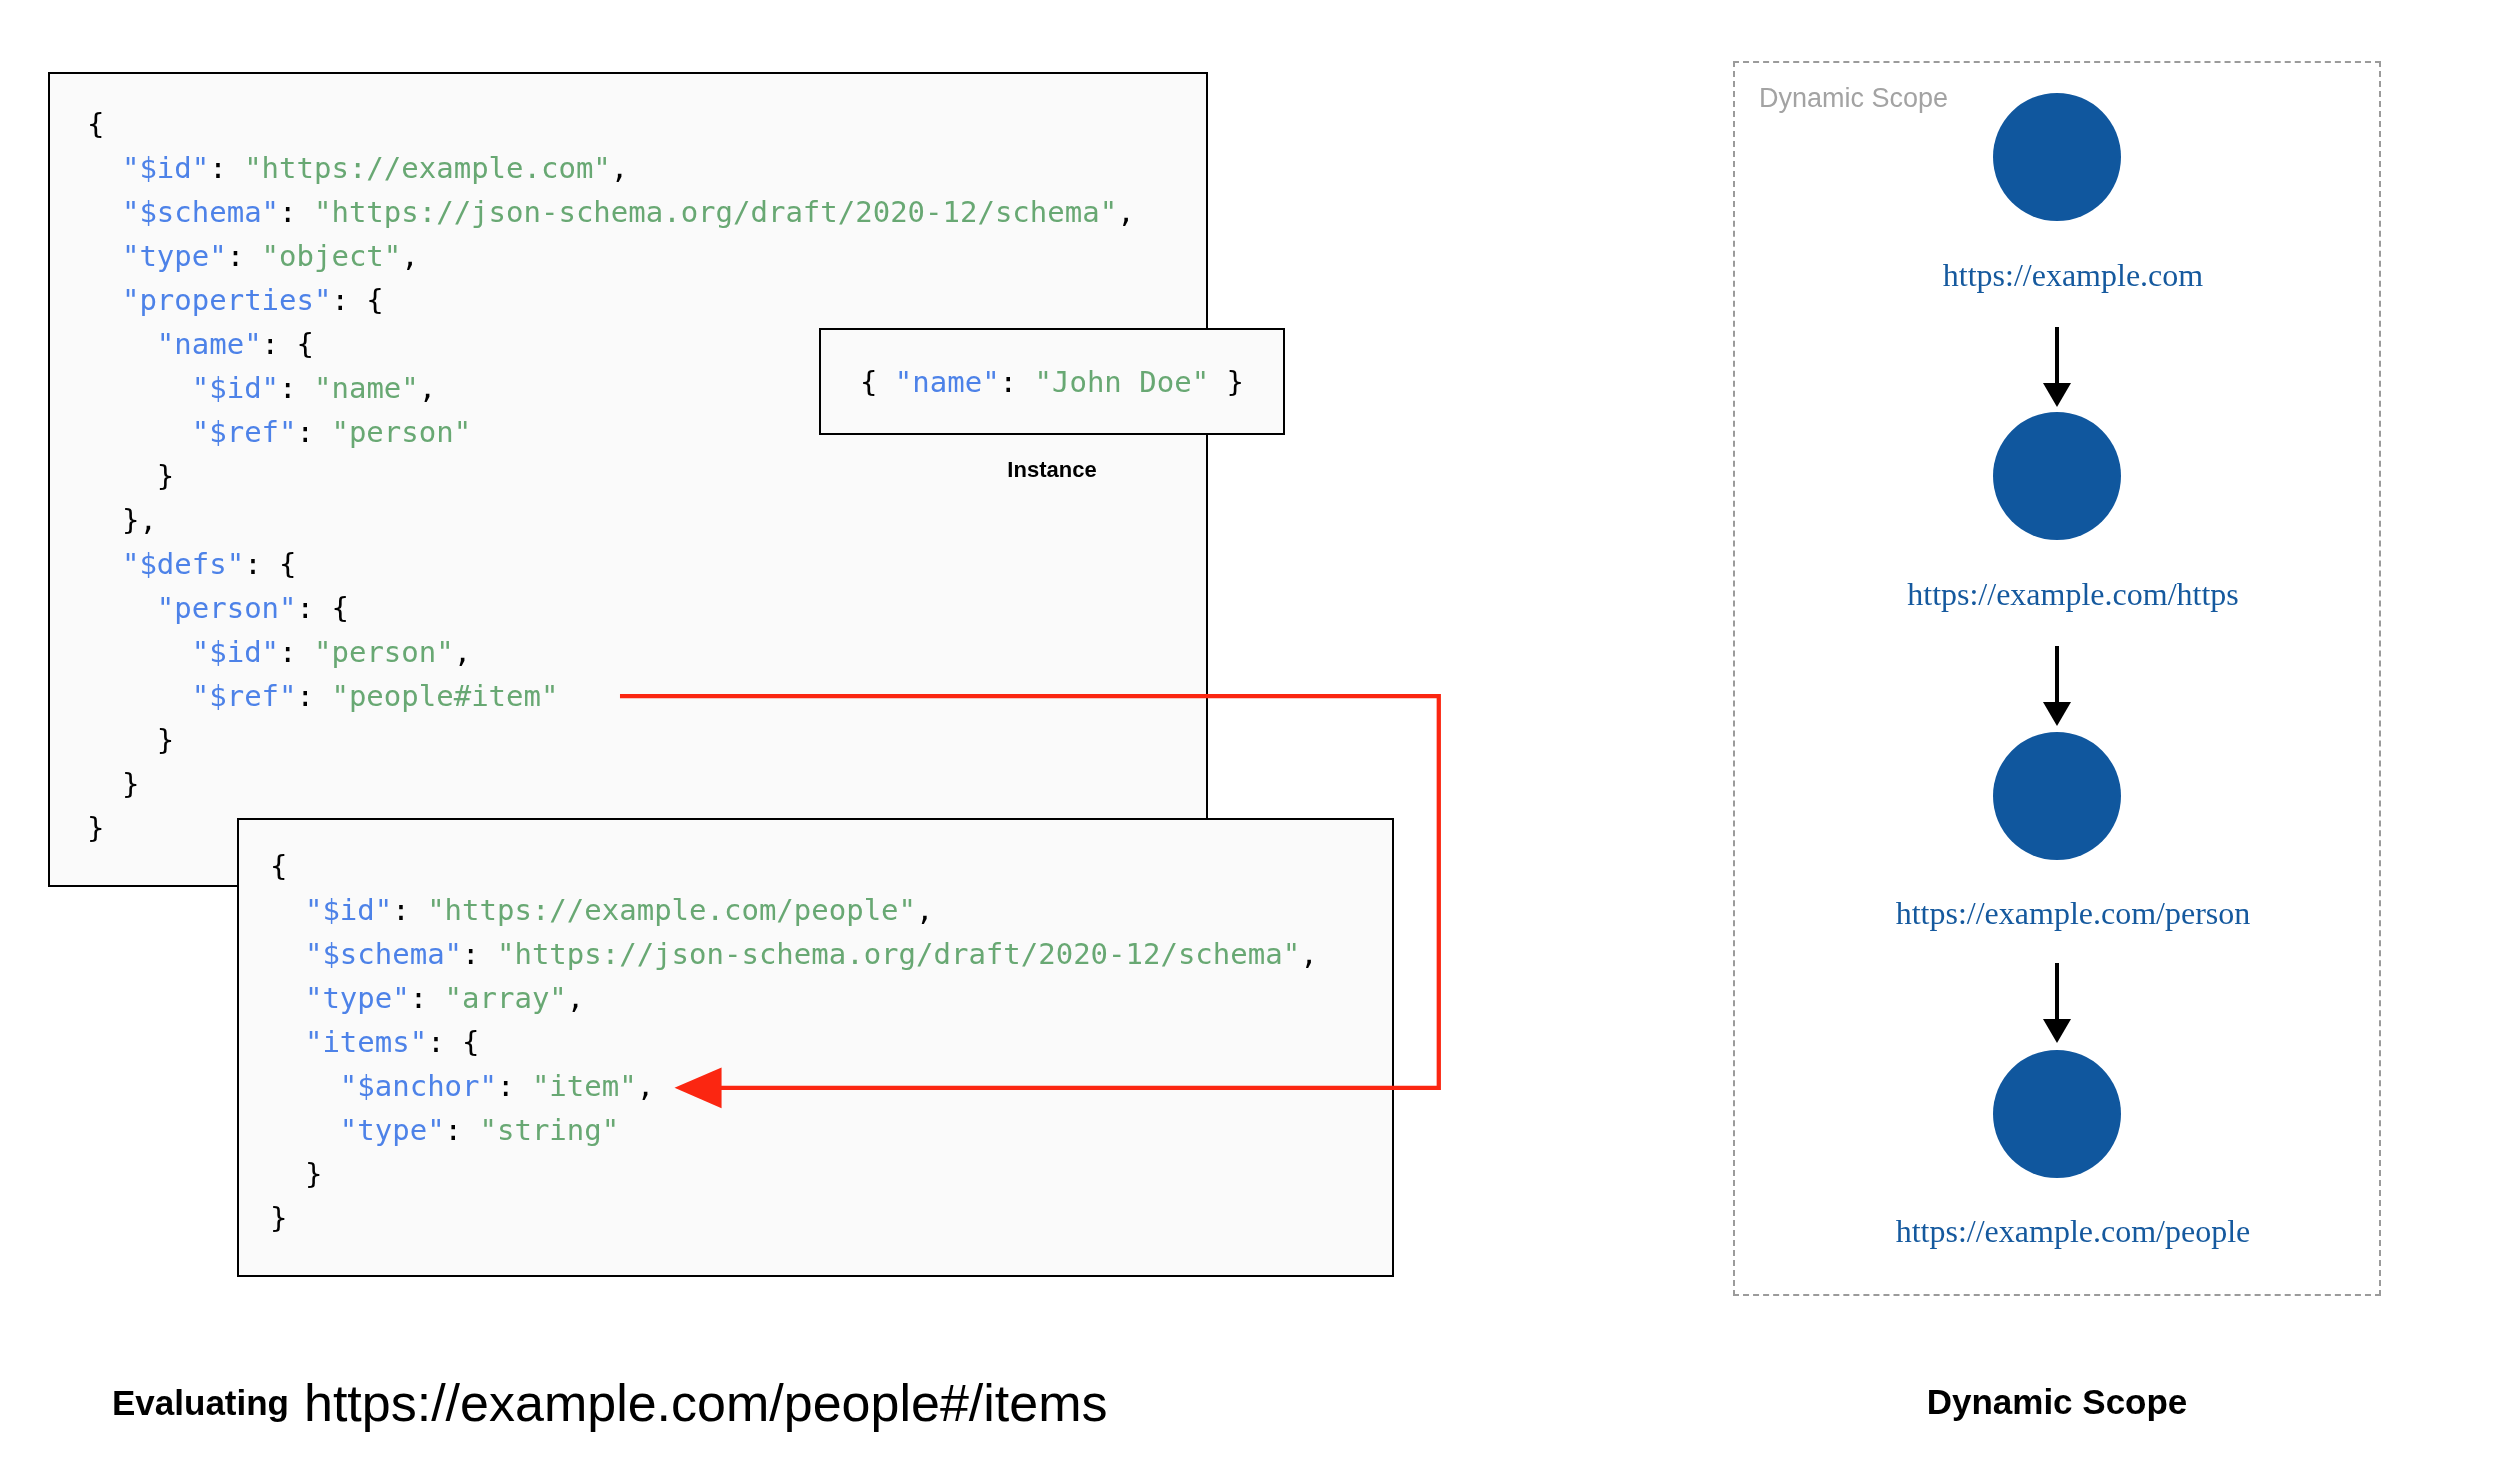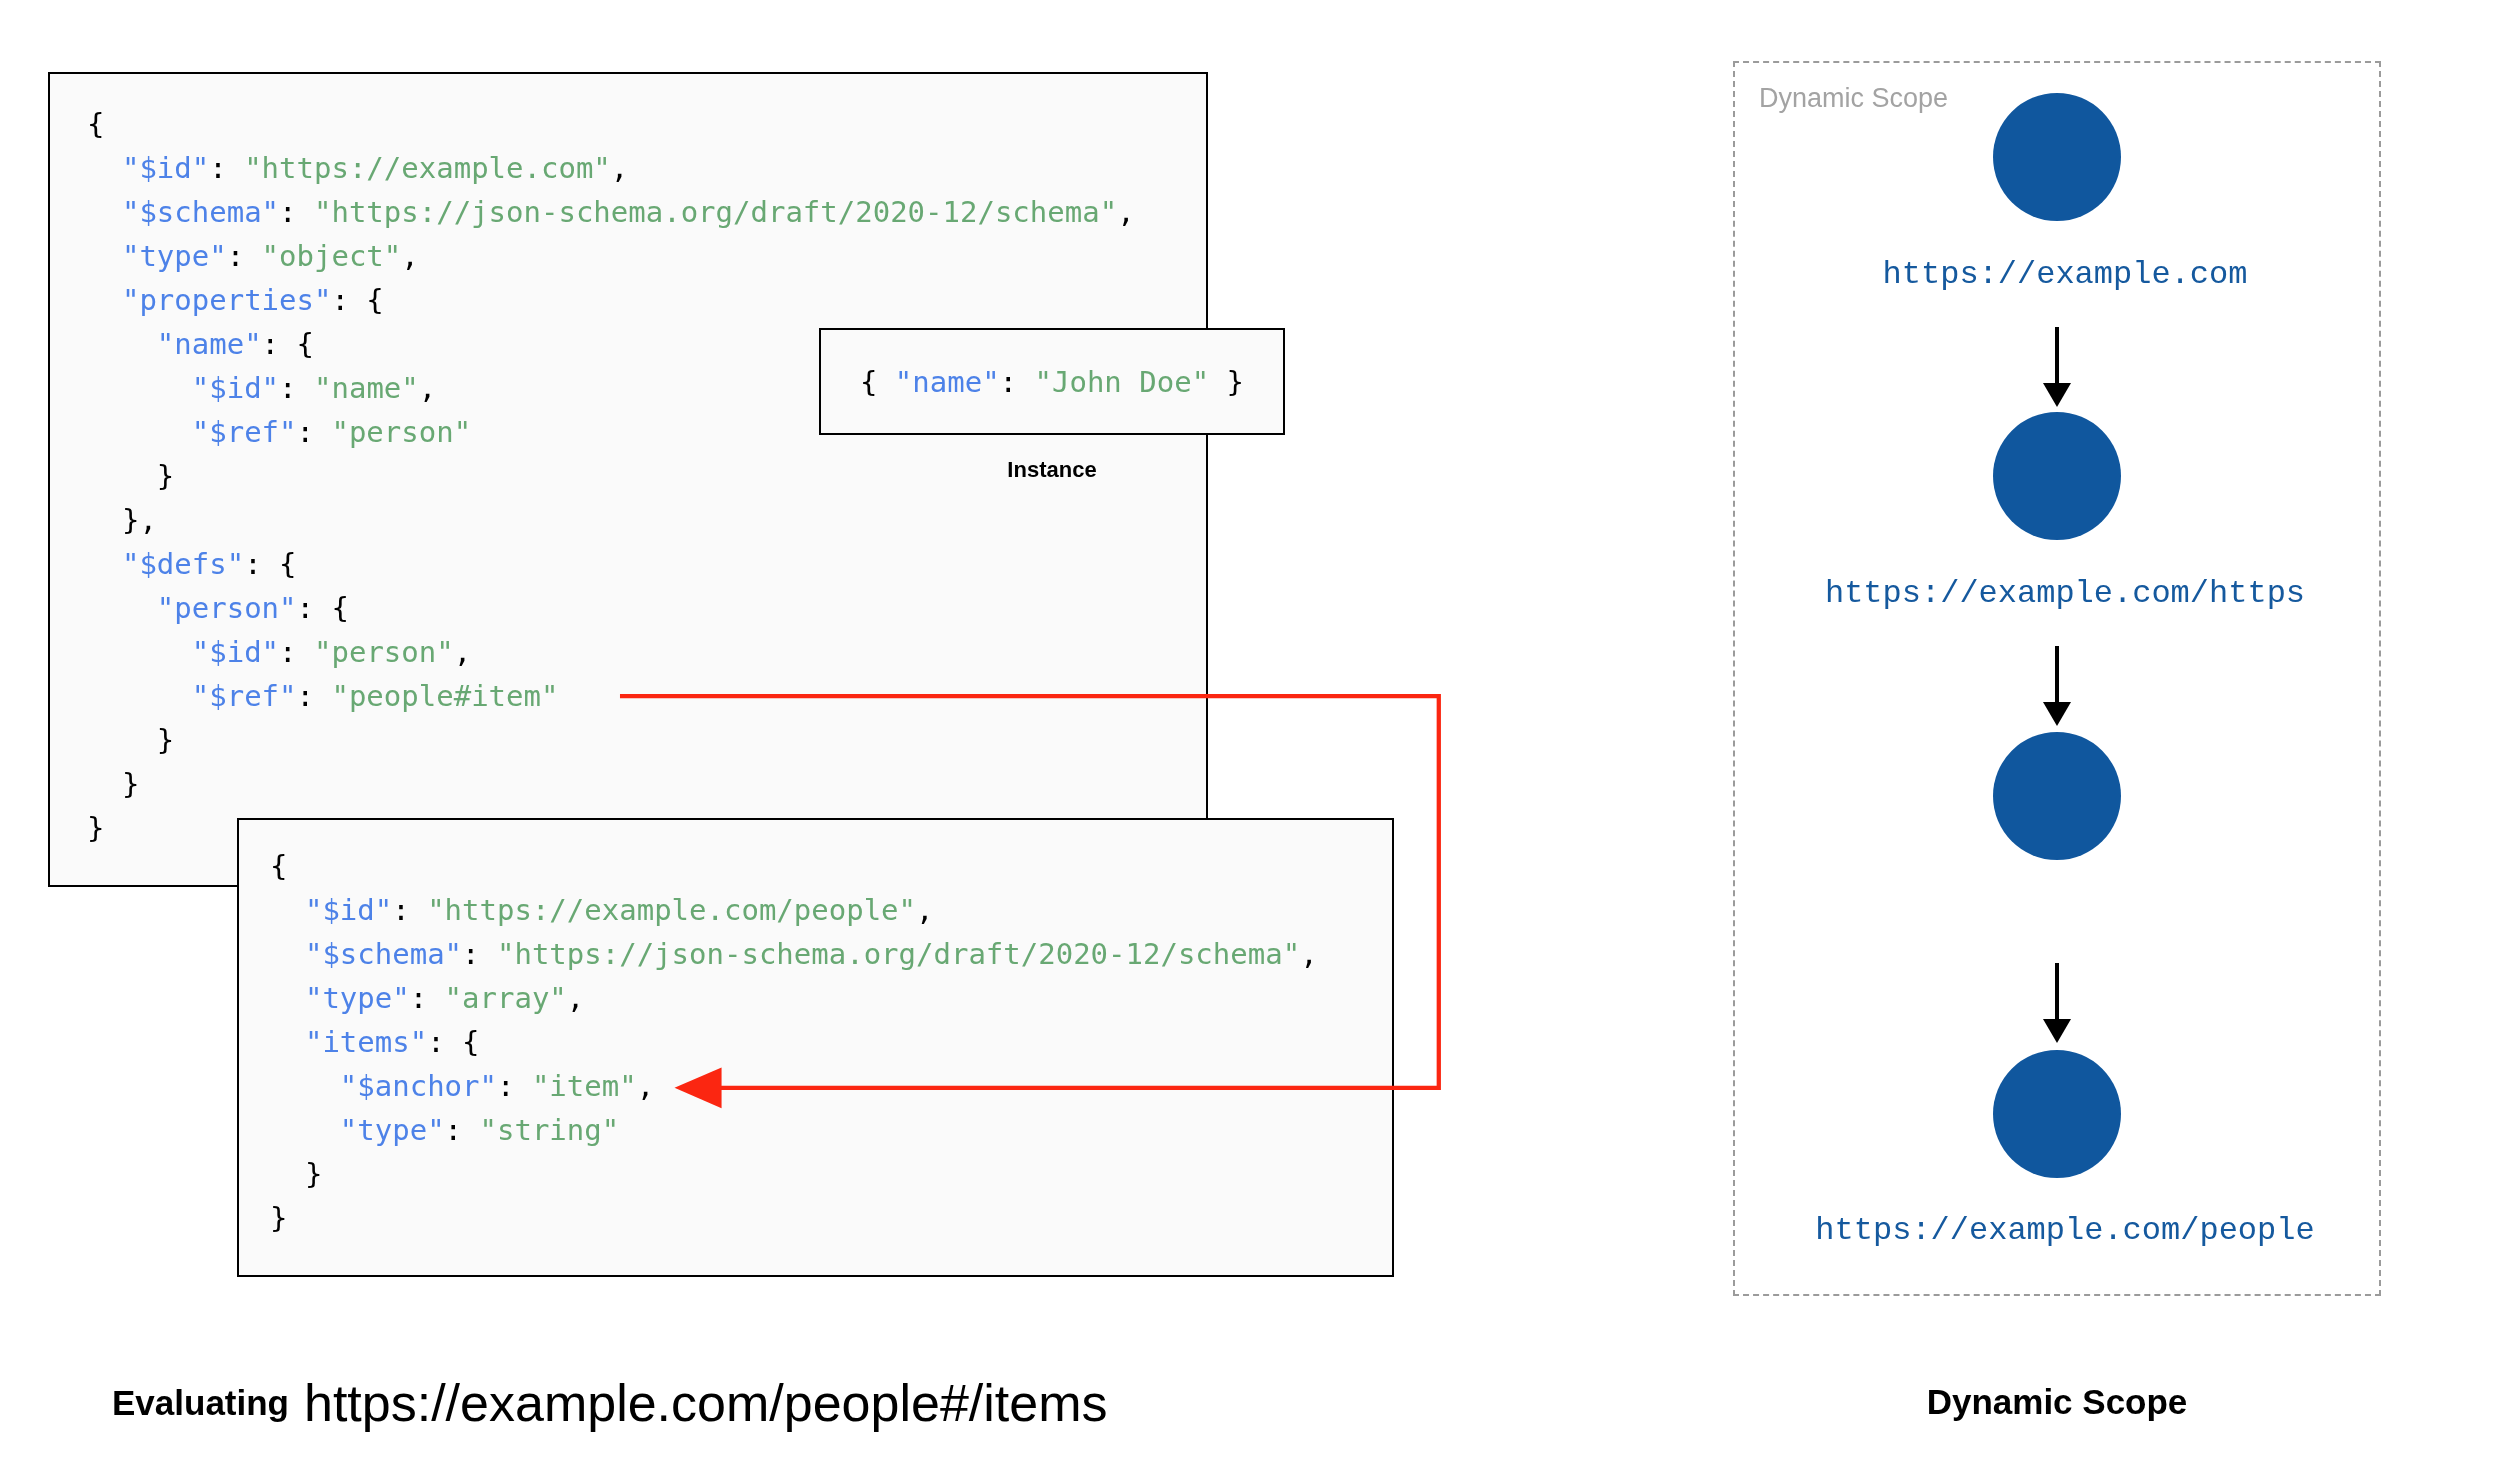--- a/index.html
+++ b/index.html
@@ -43,22 +43,22 @@
   }
   #dynamic-scope-panel-label{
     position:absolute;left:24px;top:20.3px;
     font-size:27px;color:var(--gray);
   }
   .scope-circle{
     position:absolute;left:258px;width:128px;height:128px;
     border-radius:50%;background:var(--node);
   }
   .scope-url{
-    position:absolute;left:8px;width:100%;text-align:center;
-    font-family:Liberation Mono, monospace;font-size:32px;line-height:38px;
+    position:absolute;left:16px;width:100%;text-align:center;
+    font-family:Liberation Serif, serif;font-size:32px;line-height:38px;
     color:var(--url);
   }
   .down-arrow{position:absolute;left:305px;width:34px;}
   .down-arrow .stem{width:4.3px;height:56px;background:var(--ink);margin:0 auto;}
   .down-arrow .head{
     width:0;height:0;margin:0 auto;
     border-left:14.4px solid transparent;border-right:14.4px solid transparent;
     border-top:24.6px solid var(--ink);
   }
   
@@ -109,20 +109,21 @@
 
   <div class="scope-circle" style="top:349px"></div>
   <div class="scope-url" style="top:512px">https://example.com/https</div>
 
   <div class="down-arrow" style="top:583px">
     <div class="stem"></div>
     <div class="head"></div>
   </div>
 
   <div class="scope-circle" style="top:669px"></div>
+  <div class="scope-url" style="top:831px">https://example.com/person</div>
 
   <div class="down-arrow" style="top:900px">
     <div class="stem"></div>
     <div class="head"></div>
   </div>
 
   <div class="scope-circle" style="top:987px"></div>
   <div class="scope-url" style="top:1149px">https://example.com/people</div>
 </div>
 

